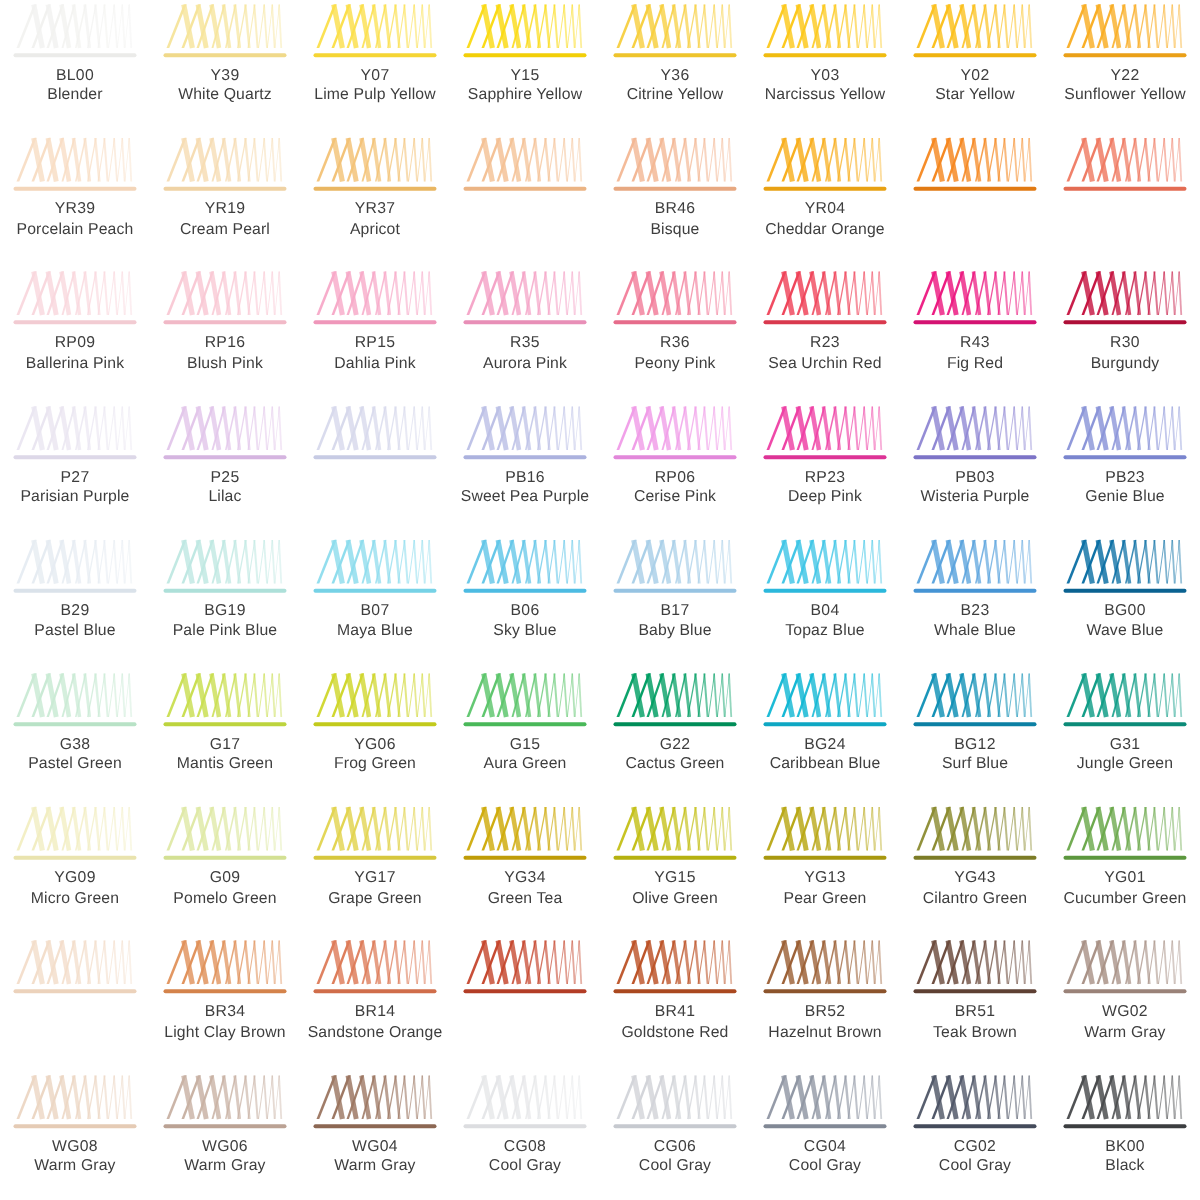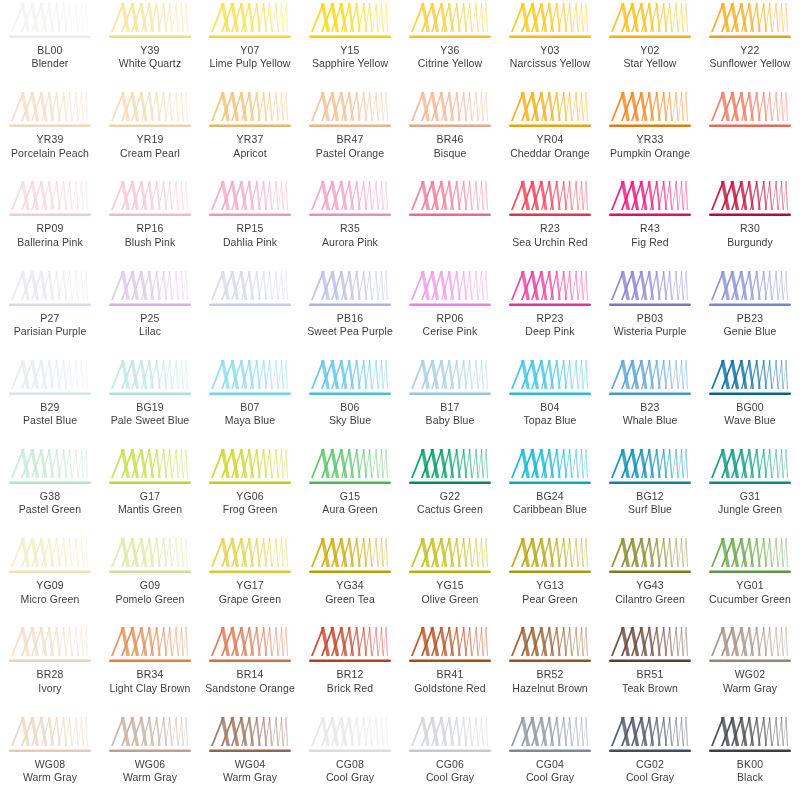--- a/index.html
+++ b/index.html
@@ -453,24 +453,20 @@
             <path d="M65 30 L69 1 L69.64 1 L65.64 30 Z" fill="#f4c195" opacity="0.62"></path>
             <path d="M69 1 L71 30" stroke="#f4c195" stroke-width="1.2" fill="none" opacity="0.527"></path>
             <path d="M71 30 L74.4 1 L74.944 1 L71.544 30 Z" fill="#f4c195" opacity="0.56"></path>
             <path d="M74.4 1 L76.10000000000001 30" stroke="#f4c195" stroke-width="1.2" fill="none" opacity="0.47600000000000003"></path>
             <path d="M76 30 L79 1 L79.48 1 L76.48 30 Z" fill="#f4c195" opacity="0.5"></path>
             <path d="M79 1 L80.5 30" stroke="#f4c195" stroke-width="1.2" fill="none" opacity="0.425"></path>
           </g>
           <rect x="2" y="33.5" width="82" height="2.6" rx="1.3" fill="#ebb484"></rect>
         </svg>
       </div>
-      <div class="swatch-labels">
-        <span class="swatch-code">BR47</span>
-        <span class="swatch-name">Pastel Orange</span>
-      </div>
     </div>
     <div class="swatch-cell">
       <div class="swatch-art">
         <svg viewBox="0 0 86 41">
           <g>
             <path d="M4 30 L15.5 1 L17.34 1 L5.84 30 Z" fill="#f3b794" opacity="0.95"></path>
             <path d="M15.5 1 L21.25 30" stroke="#f3b794" stroke-width="3.4499999999999997" fill="none" opacity="0.8075"></path>
             <path d="M14 30 L25 1 L26.76 1 L15.76 30 Z" fill="#f3b794" opacity="0.98"></path>
             <path d="M25 1 L30.5 30" stroke="#f3b794" stroke-width="3.3" fill="none" opacity="0.833"></path>
             <path d="M24 30 L34 1 L35.6 1 L25.6 30 Z" fill="#f3b794" opacity="0.92"></path>
@@ -552,24 +548,20 @@
             <path d="M65 30 L69 1 L69.64 1 L65.64 30 Z" fill="#f5871f" opacity="0.62"></path>
             <path d="M69 1 L71 30" stroke="#f5871f" stroke-width="1.2" fill="none" opacity="0.527"></path>
             <path d="M71 30 L74.4 1 L74.944 1 L71.544 30 Z" fill="#f5871f" opacity="0.56"></path>
             <path d="M74.4 1 L76.10000000000001 30" stroke="#f5871f" stroke-width="1.2" fill="none" opacity="0.47600000000000003"></path>
             <path d="M76 30 L79 1 L79.48 1 L76.48 30 Z" fill="#f5871f" opacity="0.5"></path>
             <path d="M79 1 L80.5 30" stroke="#f5871f" stroke-width="1.2" fill="none" opacity="0.425"></path>
           </g>
           <rect x="2" y="33.5" width="82" height="2.6" rx="1.3" fill="#e17a13"></rect>
         </svg>
       </div>
-      <div class="swatch-labels">
-        <span class="swatch-code">YR33</span>
-        <span class="swatch-name">Pumpkin Orange</span>
-      </div>
     </div>
     <div class="swatch-cell">
       <div class="swatch-art">
         <svg viewBox="0 0 86 41">
           <g>
             <path d="M4 30 L15.5 1 L17.34 1 L5.84 30 Z" fill="#ef7a62" opacity="0.95"></path>
             <path d="M15.5 1 L21.25 30" stroke="#ef7a62" stroke-width="3.4499999999999997" fill="none" opacity="0.8075"></path>
             <path d="M14 30 L25 1 L26.76 1 L15.76 30 Z" fill="#ef7a62" opacity="0.98"></path>
             <path d="M25 1 L30.5 30" stroke="#ef7a62" stroke-width="3.3" fill="none" opacity="0.833"></path>
             <path d="M24 30 L34 1 L35.6 1 L25.6 30 Z" fill="#ef7a62" opacity="0.92"></path>
@@ -746,20 +738,24 @@
             <path d="M65 30 L69 1 L69.64 1 L65.64 30 Z" fill="#f27d9a" opacity="0.62"></path>
             <path d="M69 1 L71 30" stroke="#f27d9a" stroke-width="1.2" fill="none" opacity="0.527"></path>
             <path d="M71 30 L74.4 1 L74.944 1 L71.544 30 Z" fill="#f27d9a" opacity="0.56"></path>
             <path d="M74.4 1 L76.10000000000001 30" stroke="#f27d9a" stroke-width="1.2" fill="none" opacity="0.47600000000000003"></path>
             <path d="M76 30 L79 1 L79.48 1 L76.48 30 Z" fill="#f27d9a" opacity="0.5"></path>
             <path d="M79 1 L80.5 30" stroke="#f27d9a" stroke-width="1.2" fill="none" opacity="0.425"></path>
           </g>
           <rect x="2" y="33.5" width="82" height="2.6" rx="1.3" fill="#e66c8b"></rect>
         </svg>
       </div>
+      <div class="swatch-labels">
+        <span class="swatch-code">R36</span>
+        <span class="swatch-name">Peony Pink</span>
+      </div>
     </div>
     <div class="swatch-cell">
       <div class="swatch-art">
         <svg viewBox="0 0 86 41">
           <g>
             <path d="M4 30 L15.5 1 L17.34 1 L5.84 30 Z" fill="#ef4258" opacity="0.95"></path>
             <path d="M15.5 1 L21.25 30" stroke="#ef4258" stroke-width="3.4499999999999997" fill="none" opacity="0.8075"></path>
             <path d="M14 30 L25 1 L26.76 1 L15.76 30 Z" fill="#ef4258" opacity="0.98"></path>
             <path d="M25 1 L30.5 30" stroke="#ef4258" stroke-width="3.3" fill="none" opacity="0.833"></path>
             <path d="M24 30 L34 1 L35.6 1 L25.6 30 Z" fill="#ef4258" opacity="0.92"></path>
@@ -1169,21 +1165,21 @@
             <path d="M71 30 L74.4 1 L74.944 1 L71.544 30 Z" fill="#bfe8e2" opacity="0.56"></path>
             <path d="M74.4 1 L76.10000000000001 30" stroke="#bfe8e2" stroke-width="1.2" fill="none" opacity="0.47600000000000003"></path>
             <path d="M76 30 L79 1 L79.48 1 L76.48 30 Z" fill="#bfe8e2" opacity="0.5"></path>
             <path d="M79 1 L80.5 30" stroke="#bfe8e2" stroke-width="1.2" fill="none" opacity="0.425"></path>
           </g>
           <rect x="2" y="33.5" width="82" height="2.6" rx="1.3" fill="#ade0d9"></rect>
         </svg>
       </div>
       <div class="swatch-labels">
         <span class="swatch-code">BG19</span>
-        <span class="swatch-name">Pale Sweet Blue</span>
+        <span class="swatch-name">Pale Pink Blue</span>
       </div>
     </div>
     <div class="swatch-cell">
       <div class="swatch-art">
         <svg viewBox="0 0 86 41">
           <g>
             <path d="M4 30 L15.5 1 L17.34 1 L5.84 30 Z" fill="#8ddced" opacity="0.95"></path>
             <path d="M15.5 1 L21.25 30" stroke="#8ddced" stroke-width="3.4499999999999997" fill="none" opacity="0.8075"></path>
             <path d="M14 30 L25 1 L26.76 1 L15.76 30 Z" fill="#8ddced" opacity="0.98"></path>
             <path d="M25 1 L30.5 30" stroke="#8ddced" stroke-width="3.3" fill="none" opacity="0.833"></path>
@@ -1926,24 +1922,20 @@
             <path d="M65 30 L69 1 L69.64 1 L65.64 30 Z" fill="#f3ddca" opacity="0.62"></path>
             <path d="M69 1 L71 30" stroke="#f3ddca" stroke-width="1.2" fill="none" opacity="0.527"></path>
             <path d="M71 30 L74.4 1 L74.944 1 L71.544 30 Z" fill="#f3ddca" opacity="0.56"></path>
             <path d="M74.4 1 L76.10000000000001 30" stroke="#f3ddca" stroke-width="1.2" fill="none" opacity="0.47600000000000003"></path>
             <path d="M76 30 L79 1 L79.48 1 L76.48 30 Z" fill="#f3ddca" opacity="0.5"></path>
             <path d="M79 1 L80.5 30" stroke="#f3ddca" stroke-width="1.2" fill="none" opacity="0.425"></path>
           </g>
           <rect x="2" y="33.5" width="82" height="2.6" rx="1.3" fill="#ecd2bb"></rect>
         </svg>
       </div>
-      <div class="swatch-labels">
-        <span class="swatch-code">BR28</span>
-        <span class="swatch-name">Ivory</span>
-      </div>
     </div>
     <div class="swatch-cell">
       <div class="swatch-art">
         <svg viewBox="0 0 86 41">
           <g>
             <path d="M4 30 L15.5 1 L17.34 1 L5.84 30 Z" fill="#e0915a" opacity="0.95"></path>
             <path d="M15.5 1 L21.25 30" stroke="#e0915a" stroke-width="3.4499999999999997" fill="none" opacity="0.8075"></path>
             <path d="M14 30 L25 1 L26.76 1 L15.76 30 Z" fill="#e0915a" opacity="0.98"></path>
             <path d="M25 1 L30.5 30" stroke="#e0915a" stroke-width="3.3" fill="none" opacity="0.833"></path>
             <path d="M24 30 L34 1 L35.6 1 L25.6 30 Z" fill="#e0915a" opacity="0.92"></path>
@@ -2025,24 +2017,20 @@
             <path d="M65 30 L69 1 L69.64 1 L65.64 30 Z" fill="#c5462d" opacity="0.62"></path>
             <path d="M69 1 L71 30" stroke="#c5462d" stroke-width="1.2" fill="none" opacity="0.527"></path>
             <path d="M71 30 L74.4 1 L74.944 1 L71.544 30 Z" fill="#c5462d" opacity="0.56"></path>
             <path d="M74.4 1 L76.10000000000001 30" stroke="#c5462d" stroke-width="1.2" fill="none" opacity="0.47600000000000003"></path>
             <path d="M76 30 L79 1 L79.48 1 L76.48 30 Z" fill="#c5462d" opacity="0.5"></path>
             <path d="M79 1 L80.5 30" stroke="#c5462d" stroke-width="1.2" fill="none" opacity="0.425"></path>
           </g>
           <rect x="2" y="33.5" width="82" height="2.6" rx="1.3" fill="#b33d26"></rect>
         </svg>
       </div>
-      <div class="swatch-labels">
-        <span class="swatch-code">BR12</span>
-        <span class="swatch-name">Brick Red</span>
-      </div>
     </div>
     <div class="swatch-cell">
       <div class="swatch-art">
         <svg viewBox="0 0 86 41">
           <g>
             <path d="M4 30 L15.5 1 L17.34 1 L5.84 30 Z" fill="#bc5226" opacity="0.95"></path>
             <path d="M15.5 1 L21.25 30" stroke="#bc5226" stroke-width="3.4499999999999997" fill="none" opacity="0.8075"></path>
             <path d="M14 30 L25 1 L26.76 1 L15.76 30 Z" fill="#bc5226" opacity="0.98"></path>
             <path d="M25 1 L30.5 30" stroke="#bc5226" stroke-width="3.3" fill="none" opacity="0.833"></path>
             <path d="M24 30 L34 1 L35.6 1 L25.6 30 Z" fill="#bc5226" opacity="0.92"></path>

